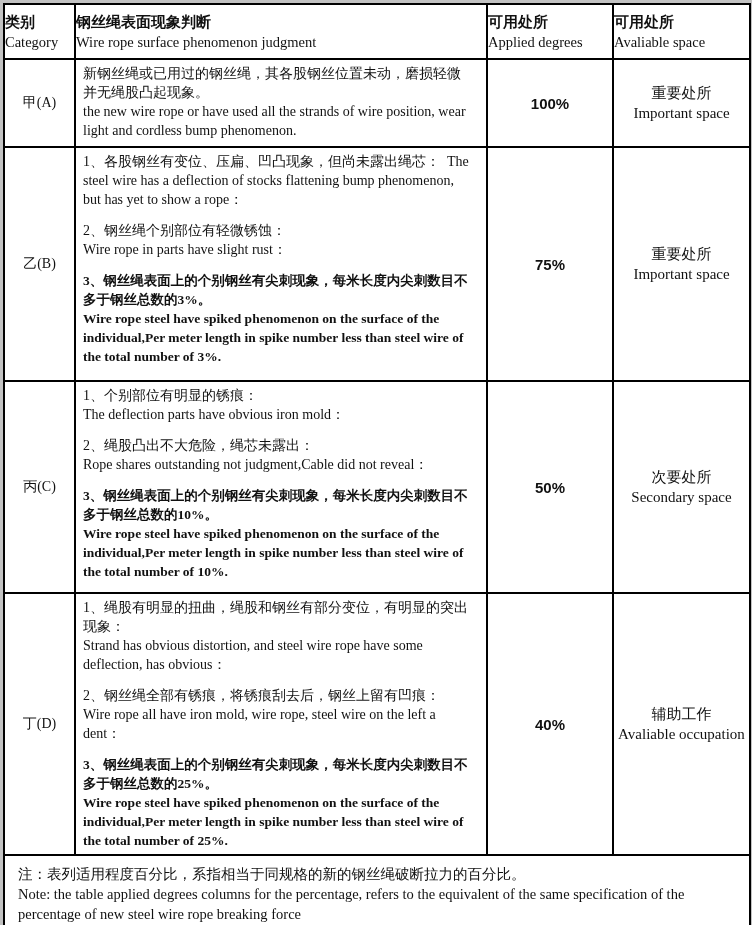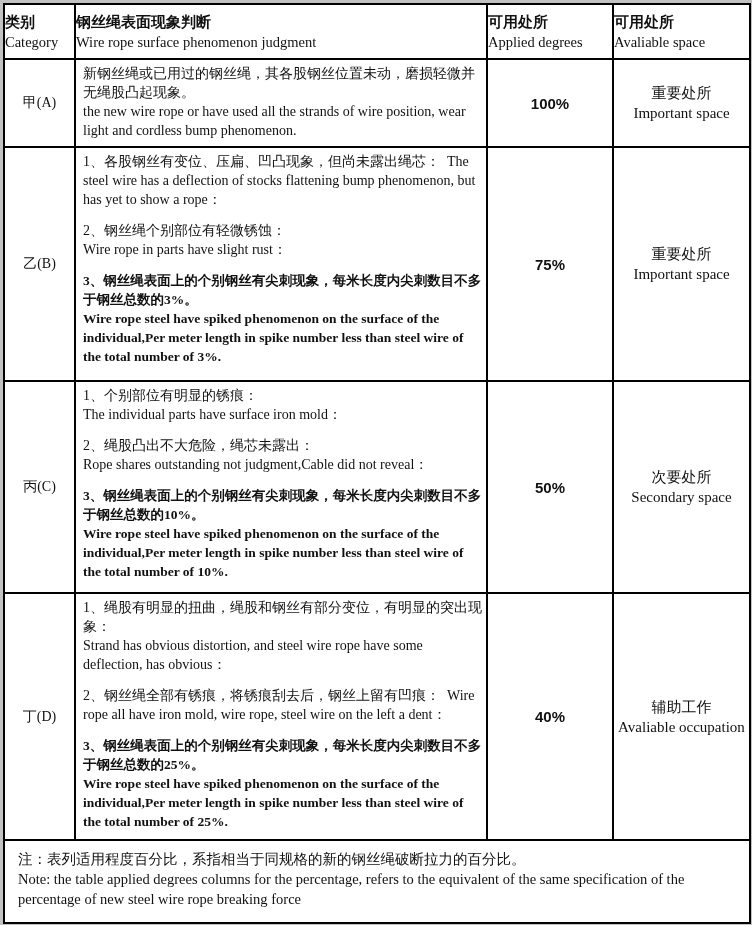--- a/index.html
+++ b/index.html
@@ -25,21 +25,21 @@
   col.c-app   { width: 126px; }
   col.c-space { width: 137px; }
 
   .center { text-align: left; border-radius: 7px; }
   .hdr-zh { font-size: 15px; font-weight: bold; line-height: 20px; }
   .hdr-en { font-size: 14.5px; line-height: 20px; }
 
   td.cat-cell { text-align: center; font-size: 14px; }
   td.judge-cell {
     vertical-align: top;
-    padding: 4px 2px 4px 7px;
+    padding: 4px 17px 4px 7px;
     font-size: 14px;
     line-height: 19px;
     text-align: left;
     margin-top: 40px;
   }
   .para { white-space: pre-wrap; }
   .gap { margin-top: 12px; }
   .sans {
     font-family: Liberation Serif, serif;
     font-weight: bold;
@@ -117,21 +117,21 @@
     <td class="space-cell">
       <div>重要处所</div>
       <div>Important space</div>
     </td>
   </tr>
 
   <tr style="height:212px;">
     <td class="cat-cell">丙(C)</td>
     <td class="judge-cell">
       <div class="para">1、个别部位有明显的锈痕：</div>
-      <div class="para">The individual parts have surface iron mold：</div>
+      <div class="para">The deflection parts have obvious iron mold：</div>
       <div class="para gap">2、绳股凸出不大危险，绳芯未露出：</div>
       <div class="para">Rope shares outstanding not judgment,Cable did not reveal：</div>
       <div class="para gap sans">3、钢丝绳表面上的个别钢丝有尖刺现象，每米长度内尖刺数目不多于钢丝总数的10%。</div>
       <div class="para sans">Wire rope steel have spiked phenomenon on the surface of the individual,Per meter length in spike number less than steel wire of the total number of 10%.</div>
     </td>
     <td class="applied-cell">50%</td>
     <td class="space-cell">
       <div>次要处所</div>
       <div>Secondary space</div>
     </td>

